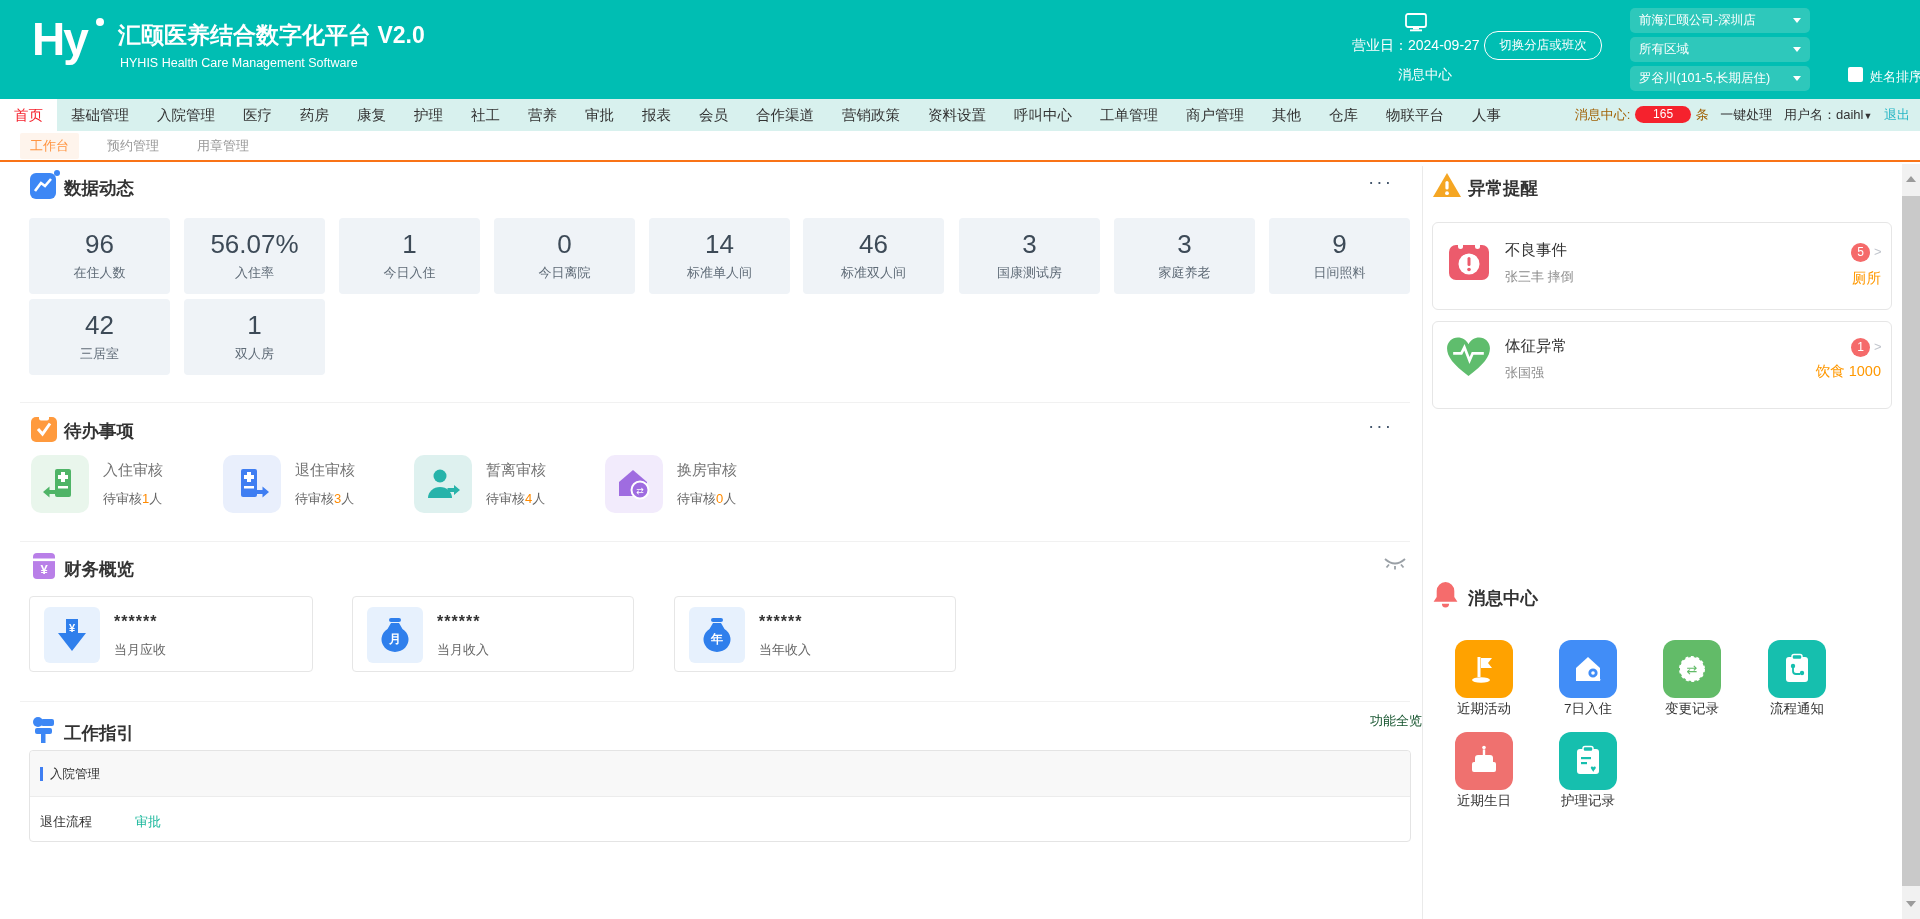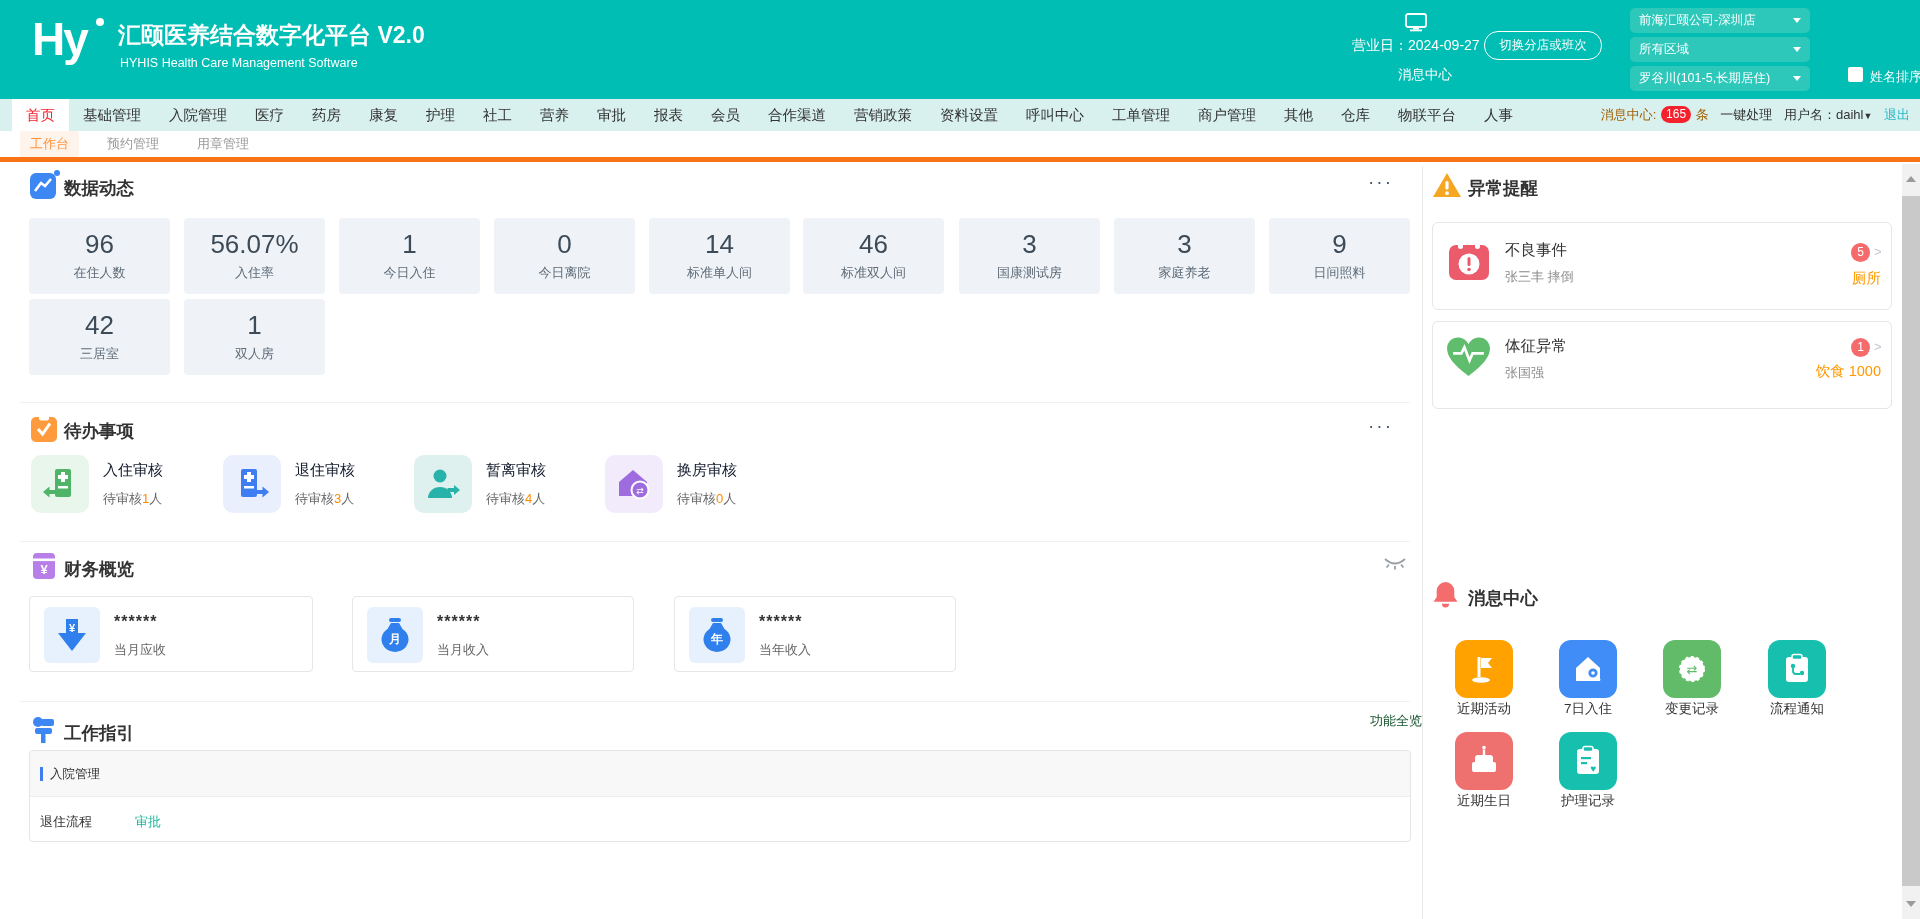--- a/index.html
+++ b/index.html
@@ -14,48 +14,48 @@
   .app-subtitle{position:absolute;left:120px;top:56px;color:#fff;font-size:12.5px;}
   .hdr-date{position:absolute;left:1352px;top:37px;color:#fff;font-size:14px;}
   .switch-btn{position:absolute;left:1484px;top:31px;width:116px;height:27px;border:1.3px solid #fff;border-radius:14px;color:#fff;font-size:12.5px;text-align:center;line-height:27px;background:transparent;cursor:pointer;font-family:Liberation Serif, serif;}
   .enter-branch{position:absolute;left:1398px;top:66px;color:#fff;font-size:13.5px;cursor:pointer;}
   .hdr-select{position:absolute;left:1630px;width:180px;height:25px;background:#2ec8bb;color:#fff;font-size:12.5px;line-height:25px;padding:0 9px;box-sizing:border-box;border-radius:5px;cursor:pointer;}
   .chev{position:absolute;right:9px;top:10px;width:0;height:0;border-left:4.5px solid transparent;border-right:4.5px solid transparent;border-top:5px solid #fff;}
   .name-sort-box{position:absolute;left:1848px;top:67px;width:15px;height:15px;background:#fff;border-radius:2px;cursor:pointer;}
   .name-sort-label{position:absolute;left:1870px;top:68px;color:#fff;font-size:13px;white-space:nowrap;}
 
   
-  .nav{position:absolute;left:0;top:99px;width:1920px;height:32px;background:#d8f1ee;display:flex;align-items:stretch;padding-left:12px;box-sizing:border-box;}
+  .nav{position:absolute;left:0;top:99px;width:1920px;height:32px;background:#d8f1ee;display:flex;align-items:stretch;padding-left:0;box-sizing:border-box;}
   .nav-item{padding:0 14px;font-size:14.5px;color:#333;line-height:32px;cursor:pointer;white-space:nowrap;}
   .nav-item.active{background:#fff;color:#f5222d;}
   .nav-right{position:absolute;right:10px;top:99px;height:32px;line-height:32px;font-size:13px;white-space:nowrap;}
   .msg-red{color:#a16207;}
-  .msg-badge{display:inline-block;background:#f5222d;color:#fff;font-size:12px;line-height:17px;border-radius:9px;padding:0 5px;margin:0 1px;vertical-align:1px;}
+  .msg-badge{display:inline-block;background:#f5222d;color:#fff;font-size:12px;line-height:17px;border-radius:9px;padding:0 18px;margin:0 1px;vertical-align:1px;}
   .dark-link{color:#333;margin-left:8px;cursor:pointer;}
   .caret{font-size:9px;color:#333;}
   .logout-link{color:#26b6c5;margin-left:8px;cursor:pointer;}
 
-  .subnav{position:absolute;left:0;top:131px;width:1920px;height:31px;background:#fff;display:flex;align-items:center;padding-left:20px;gap:18px;box-sizing:border-box;border-bottom:5px solid #f97316;}
+  .subnav{position:absolute;left:0;top:131px;width:1920px;height:31px;background:#fff;display:flex;align-items:center;padding-left:20px;gap:18px;box-sizing:border-box;border-bottom:2px solid #f97316;}
   .subnav-item{font-size:13px;color:#999;cursor:pointer;padding:4px 10px;}
   .subnav-item.active{color:#ff9440;background:#fef4ec;border-radius:2px;}
 
   
   .sec-title{position:absolute;font-size:17.5px;color:#333;font-weight:600;}
   .more-dots{position:absolute;font-size:19px;color:#44566c;letter-spacing:2px;cursor:pointer;line-height:1;}
   .v-divider{position:absolute;left:1422px;top:166px;width:1px;height:753px;background:#eaeaea;}
   .h-sep{position:absolute;left:20px;width:1390px;height:1px;background:#f1f1f1;}
 
   
   .stat-card{position:absolute;width:141px;height:76px;background:#eff3f7;border-radius:4px;text-align:center;}
   .stat-value{margin-top:11px;font-size:26px;color:#3d4a57;}
   .stat-label{margin-top:4px;font-size:13px;color:#5f6b77;}
 
   
   .todo-tile{position:absolute;top:455px;width:58px;height:58px;border-radius:10px;display:flex;align-items:center;justify-content:center;cursor:pointer;}
-  .todo-title{position:absolute;top:461px;font-size:15px;color:#0f172a;}
+  .todo-title{position:absolute;top:461px;font-size:15px;color:#737373;}
   .todo-sub{position:absolute;top:490px;font-size:13px;color:#666;}
   .todo-count{color:#ff8a00;}
 
   
   .fin-card{position:absolute;top:596px;height:76px;background:#fff;border:1px solid #e6e6e6;border-radius:4px;box-sizing:border-box;}
   .fin-tile{position:absolute;left:14px;top:10px;width:56px;height:56px;background:#e7f1fd;border-radius:6px;display:flex;align-items:center;justify-content:center;}
   .fin-value{position:absolute;left:84px;top:16px;font-size:16px;font-weight:bold;color:#333;letter-spacing:1px;}
   .fin-label{position:absolute;left:84px;top:44px;font-size:13px;color:#666;}
 
   

